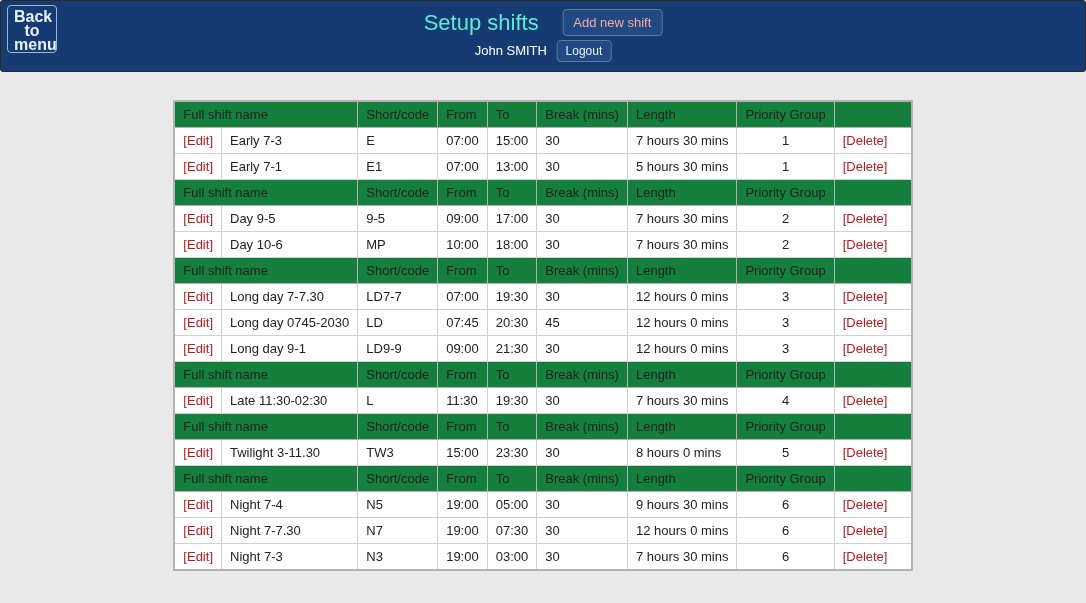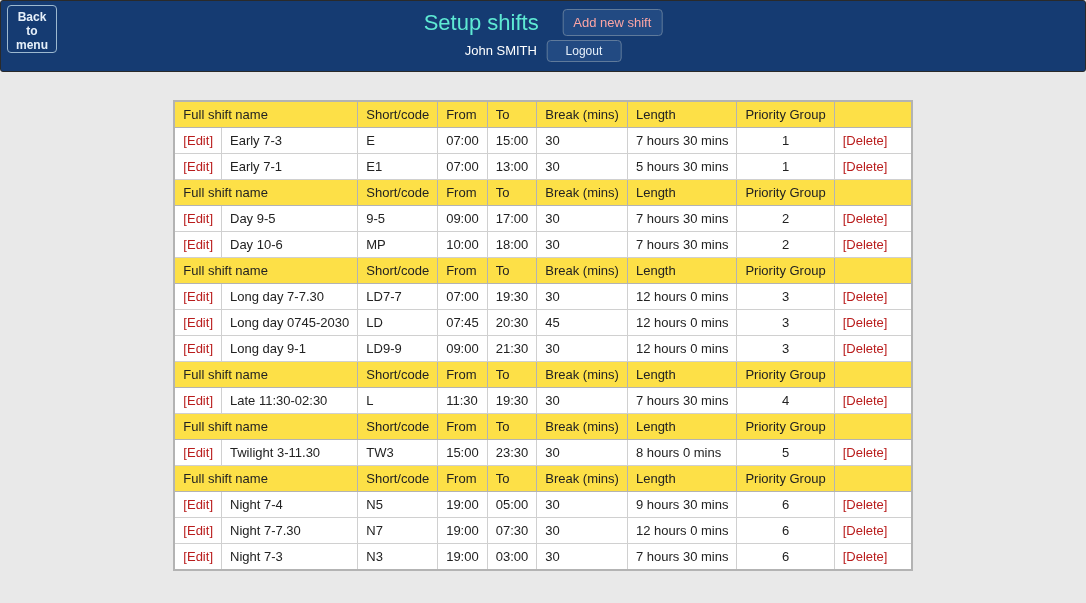--- a/index.html
+++ b/index.html
@@ -23,21 +23,21 @@
     position: absolute;
     left: 6px;
     top: 4px;
     width: 50px;
     height: 48px;
     border: 1px solid #9db9d0;
     border-radius: 4px;
     background: #153b72;
     color: #e6f0fa;
     font-weight: bold;
-    font-size: 12px;
+    font-size: 16px;
     line-height: 14px;
     text-align: center;
     padding-top: 4px;
     cursor: pointer;
   }
   .title-wrap {
     text-align: center;
     display: inline-block;
     position: absolute;
     left: 50%;
@@ -71,35 +71,35 @@
     color: #fff;
   }
   .logout-btn {
     display: inline-block;
     margin-left: 6px;
     border: 1px solid #5f7a9b;
     border-radius: 4px;
     background: #224a82;
     color: #e6f0fa;
     font-size: 12px;
-    padding: 3px 18px;
+    padding: 3px 8px;
     cursor: pointer;
   }
   .page-body {
     padding: 28px 0;
     display: flex;
     justify-content: center;
   }
   table.shifts {
     border-collapse: collapse;
     border: 2px solid #b3b3b3;
     background: #fff;
   }
   table.shifts th {
-    background: #fde047;
+    background: #15803d;
     text-align: left;
     font-weight: normal;
     border: 1px solid #b3b3b3;
     padding: 5px 8px;
     white-space: nowrap;
   }
   table.shifts td {
     border: 1px solid #d0d0d0;
     padding: 5px 8px;
     white-space: nowrap;

